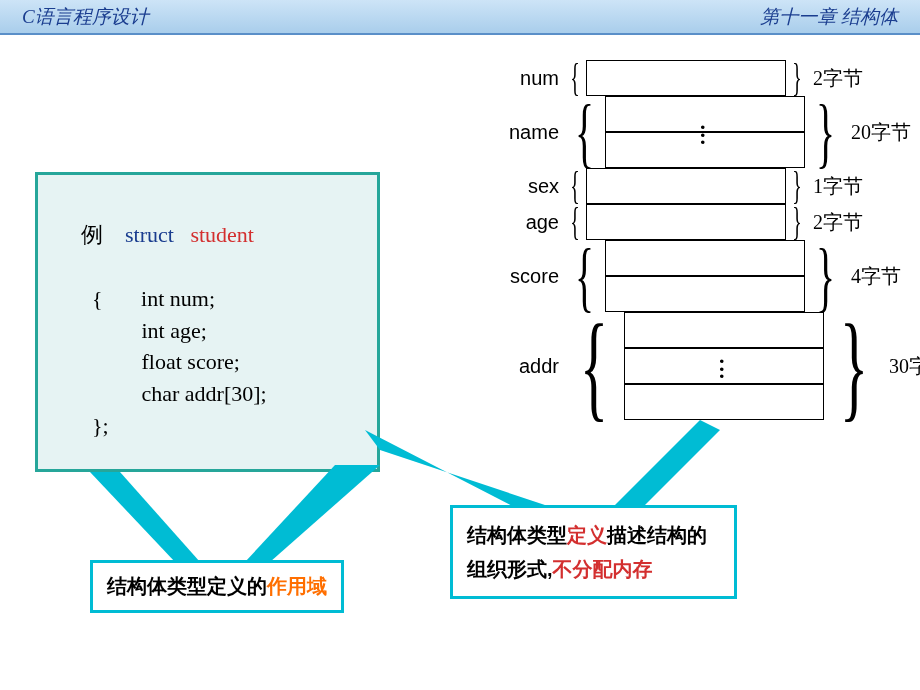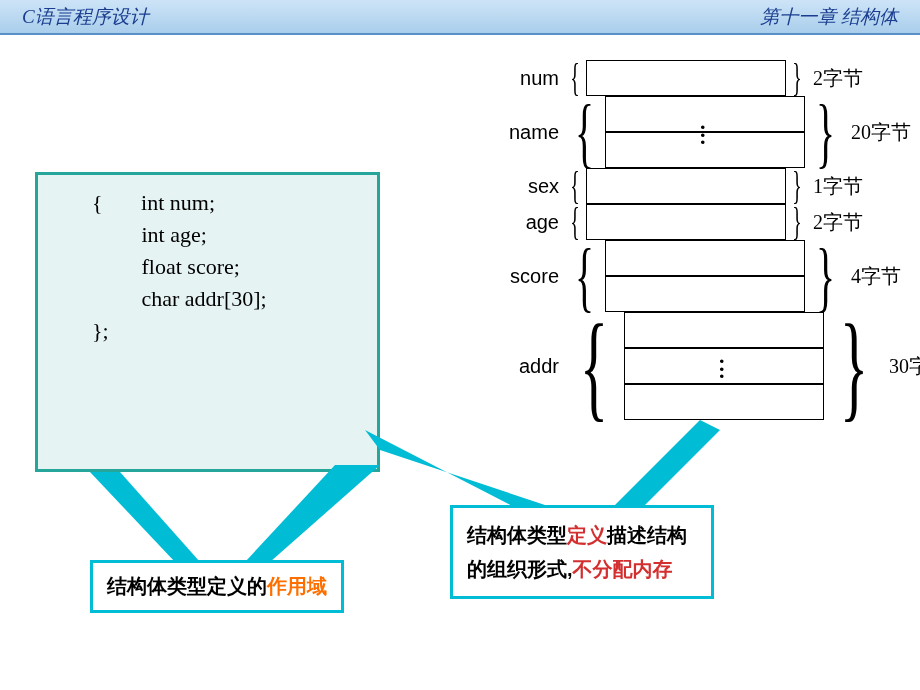--- a/index.html
+++ b/index.html
@@ -20,35 +20,38 @@
   .mem-label { width: 105px; text-align: right; padding-right: 6px; font-size: 20px; font-family: Liberation Sans, sans-serif; display: flex; align-items: center; justify-content: flex-end; }
   .mem-cell { width: 200px; border: 1px solid #000; position: relative; display: flex; align-items: center; justify-content: center; }
   .mem-size { width: 90px; display: flex; align-items: center; justify-content: flex-start; padding-left: 6px; font-size: 20px; text-align: center; }
   .brace-l { font-size: 28px; line-height: 0; padding: 0 2px 0 0; display:flex; align-items:center; font-family:"Times New Roman",serif; transform: scaleX(0.5);}
   .brace-r { font-size: 28px; line-height: 0; padding: 0 0 0 2px; display:flex; align-items:center; font-family:"Times New Roman",serif; transform: scaleX(0.5);}
 
   .callout { position: absolute; border: 3px solid #00bcd4; background: #fff; padding: 10px 14px; font-size: 20px; font-family: "SimHei","Microsoft YaHei",sans-serif; font-weight: bold; }
   .callout .orange { color: #ff6f00; }
   .callout .red { color: #d32f2f; }
   .callout1 { left: 90px; top: 560px; }
-  .callout2 { left: 450px; top: 505px; width: 264px; line-height: 1.7; }
+  .callout2 { left: 450px; top: 505px; width: 287px; line-height: 1.7; }
 
   svg.pointer { position: absolute; overflow: visible; }
 </style>
 </head>
 <body>
 
 <div class="slide">
 
   <div class="header">
     <span>C语言程序设计</span>
     <span class="right">第十一章   结构体</span>
   </div>
 
   <div class="codebox">
+    <div class="l l1">
+      <span class="ex">例</span><span>    </span><span class="kw">struct</span><span>   </span><span class="ty">student</span>
+    </div>
     <div class="l">        {       int num;</div>
     <div class="l">                 int age;</div>
     <div class="l">                 float score;</div>
     <div class="l">                 char addr[30];</div>
     <div class="l">        };</div>
   </div>
 
   <div class="mem" id="memblock">
       <div class="mem-row" style="height: 36px;">
         <div class="mem-label">num</div>

